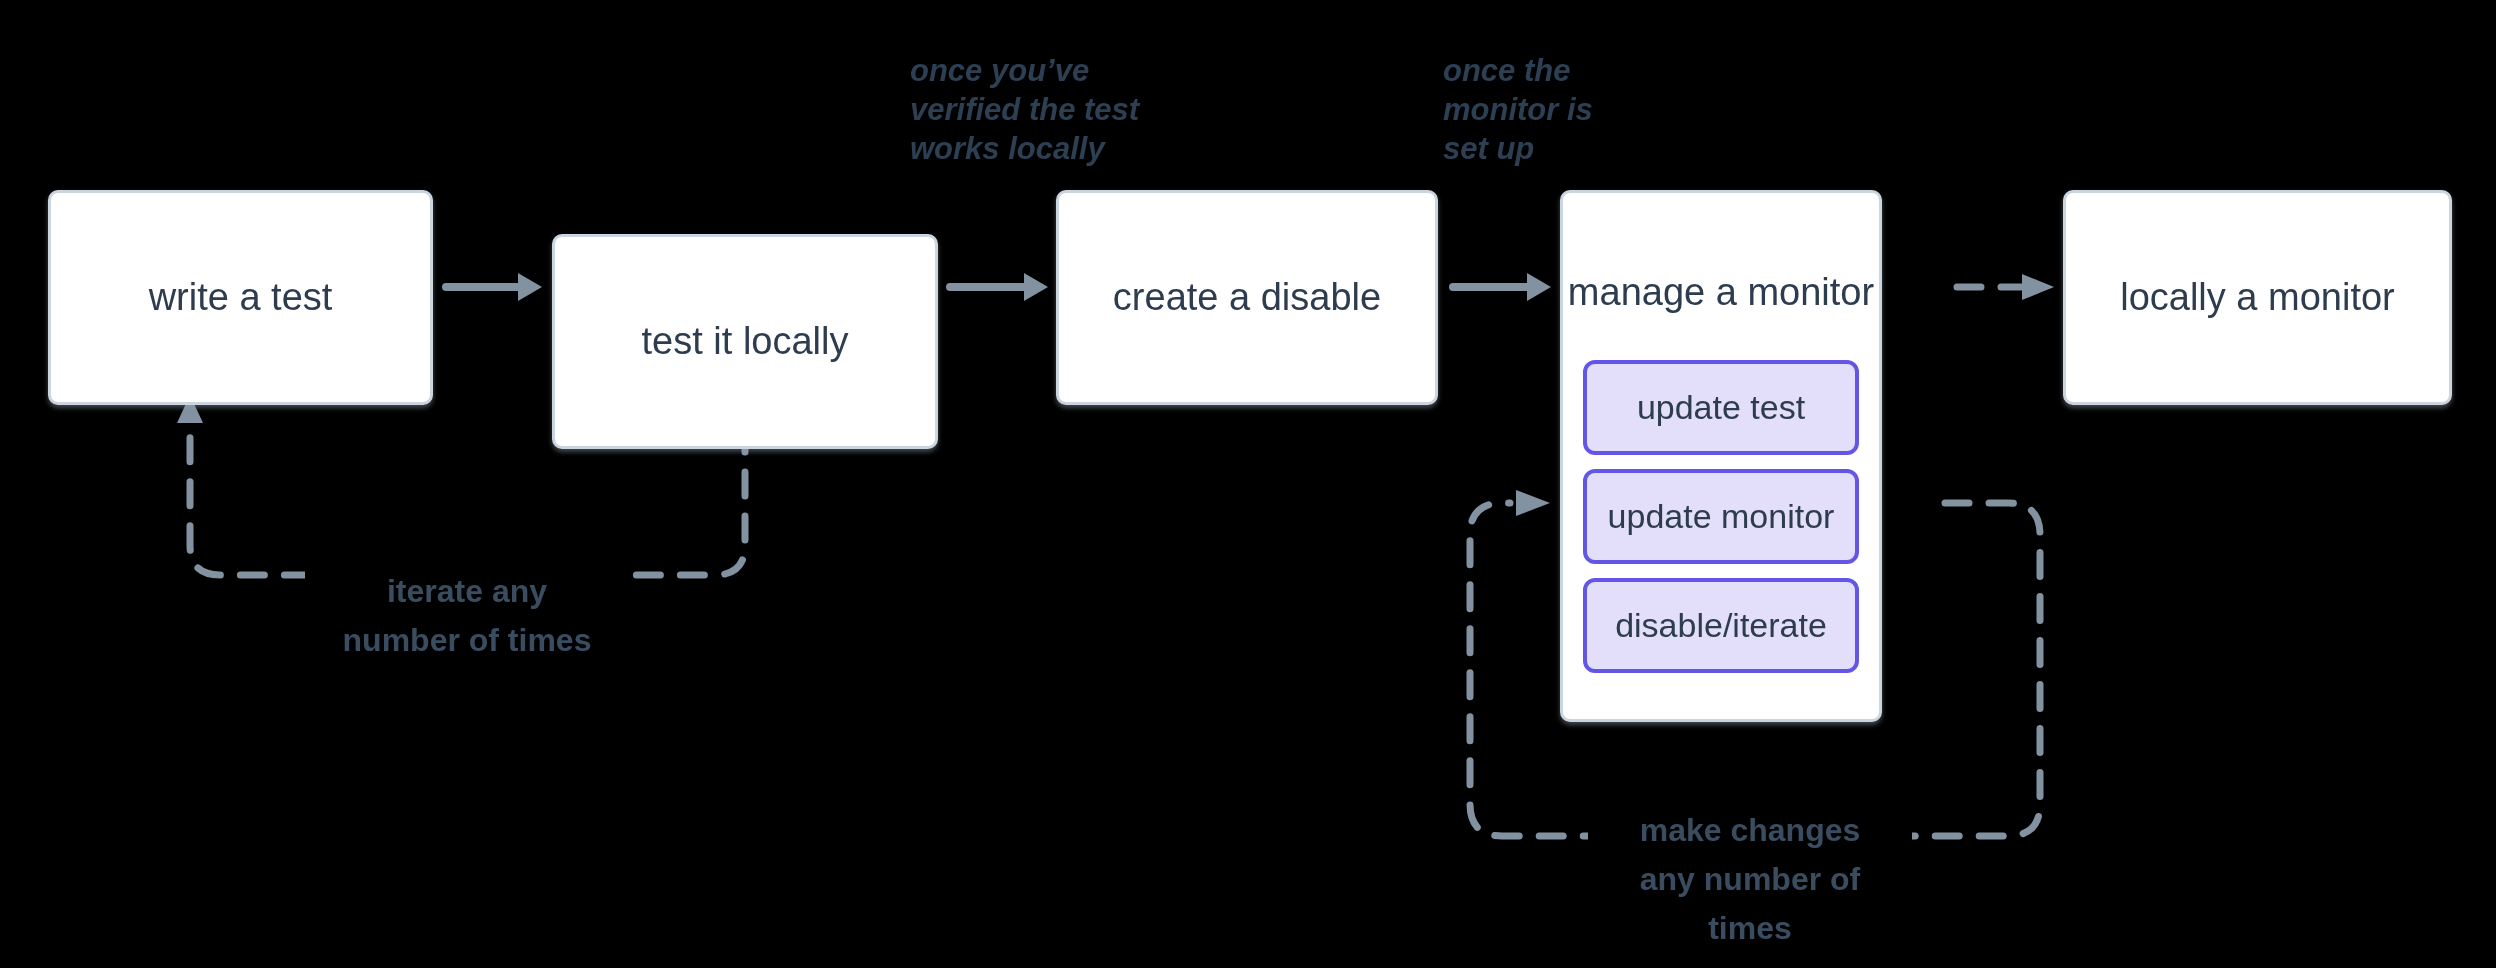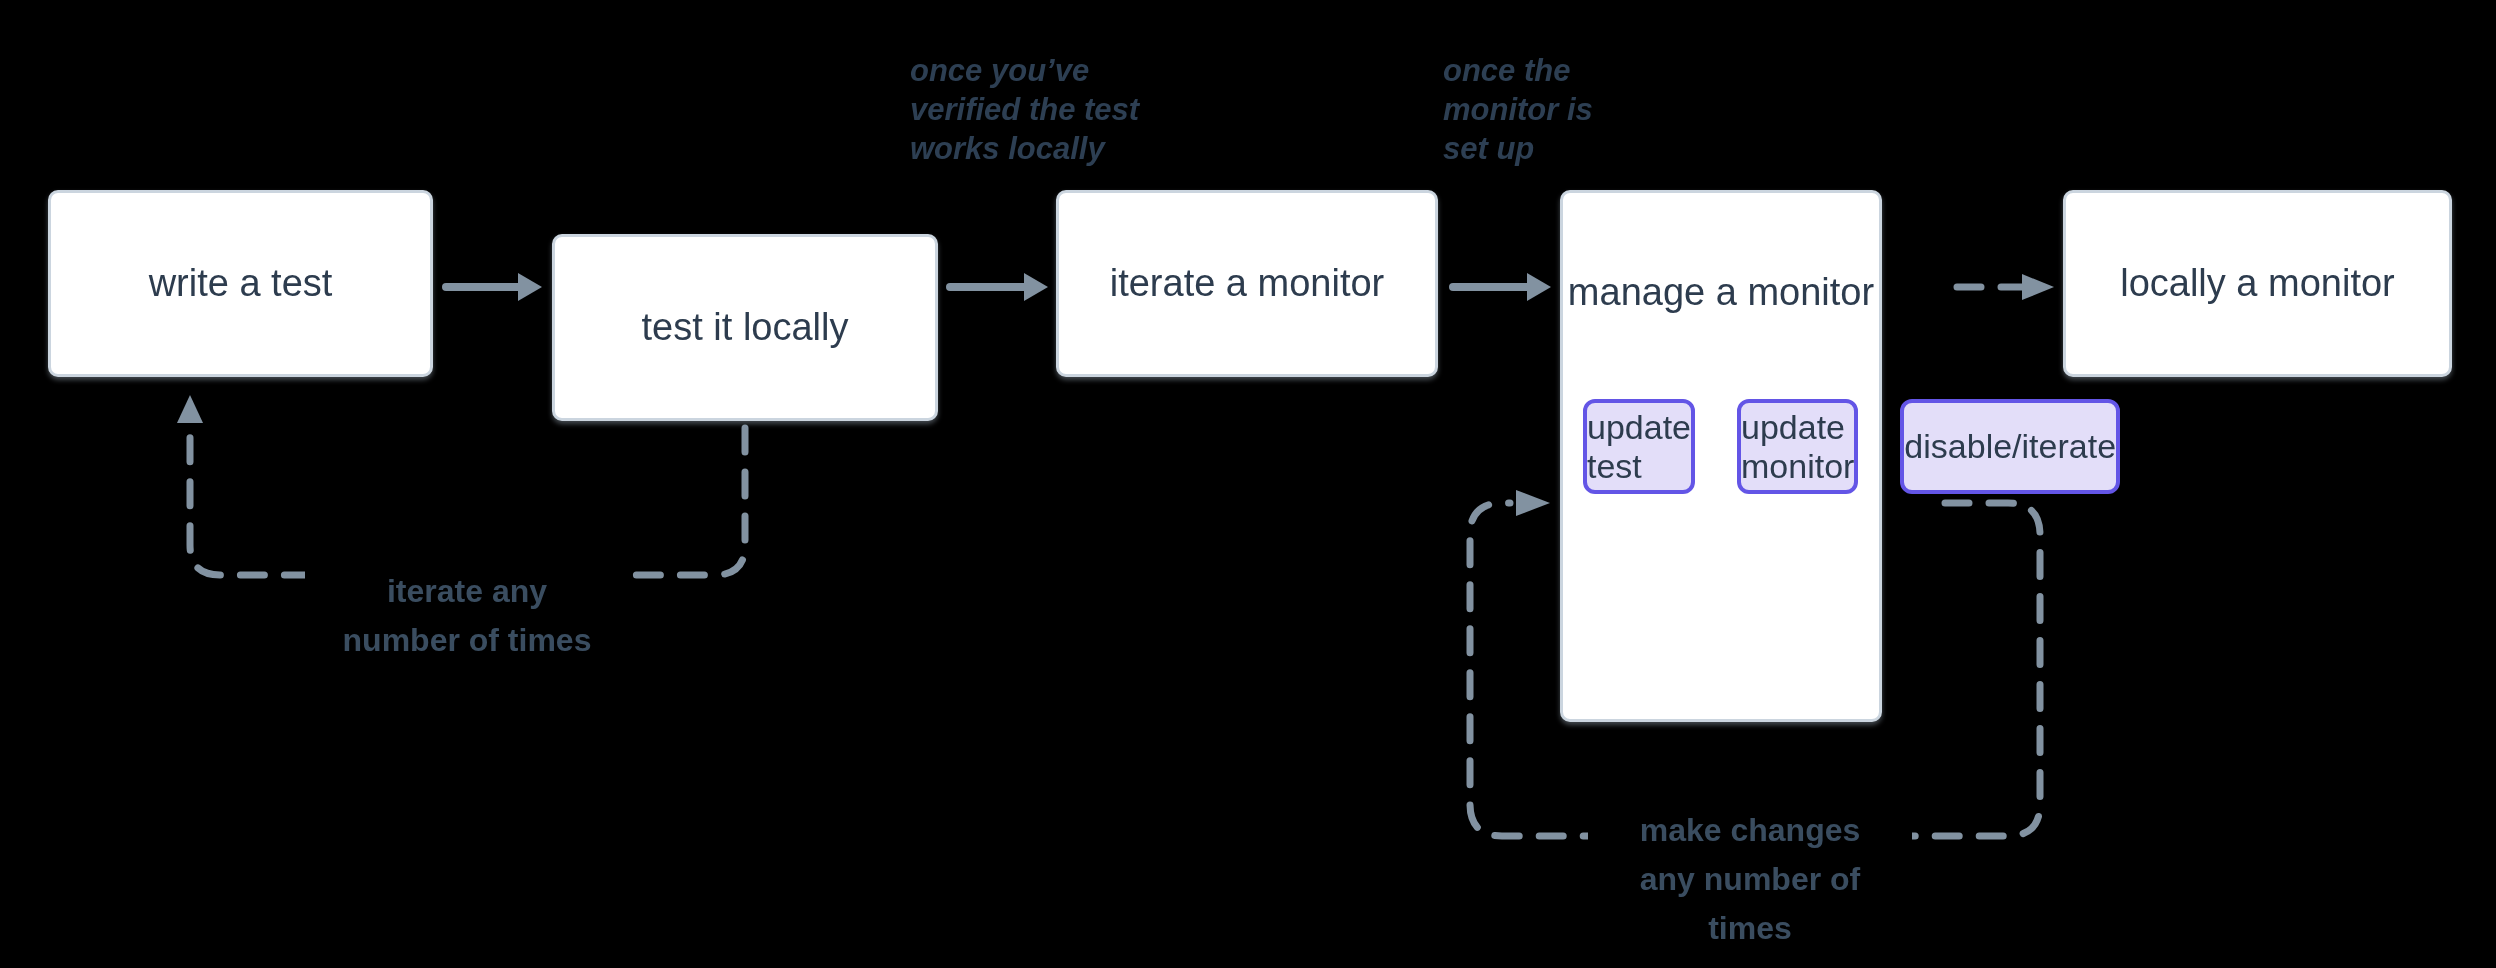--- a/index.html
+++ b/index.html
@@ -31,30 +31,30 @@
   .node {
     position:absolute; z-index:1;
     background:var(--node-bg);
     border:3px solid var(--node-border);
     border-radius:10px;
     display:flex; align-items:center; justify-content:center;
     color:var(--node-text);
     font-size:38px; font-weight:500;
     box-shadow:0 3px 5px rgba(148,161,176,0.45);
   }
-  .node.simple { top:190px; height:187px; }
+  .node.simple { top:190px; height:215px; }
 
   .node.manage { top:190px; height:532px; display:block; }
   .manage-title {
     position:absolute; top:78px; left:0; right:0;
     text-align:center; font-size:38px; font-weight:500; color:var(--node-text);
   }
   .manage-children {
     position:absolute; top:167px; left:20px; right:20px;
-    display:flex; flex-direction:row; gap:42px;margin-top:39px;
+    display:flex; flex-direction:column; gap:14px;
   }
   .sub-node {
     height:95px;
     background:var(--sub-bg);
     border:4px solid var(--sub-border);
     border-radius:12px;
     display:flex; align-items:center; justify-content:center;
     color:var(--node-text); font-size:34px; font-weight:500;
   }
 
@@ -110,21 +110,21 @@
 
   <div class="node simple" style="left:48px; width:385px;">
     <span>write a test</span>
   </div>
 
   <div class="node simple" style="left:552px; width:386px;margin-top:44px;">
     <span>test it locally</span>
   </div>
 
   <div class="node simple" style="left:1056px; width:382px;">
-    <span>iterate a monitor</span>
+    <span>create a disable</span>
   </div>
 
   <div class="node manage" style="left:1560px; width:322px;">
     <div class="manage-title">manage a monitor</div>
     <div class="manage-children">
       <div class="sub-node">update test</div>
       <div class="sub-node">update monitor</div>
       <div class="sub-node">disable/iterate</div>
     </div>
   </div>

